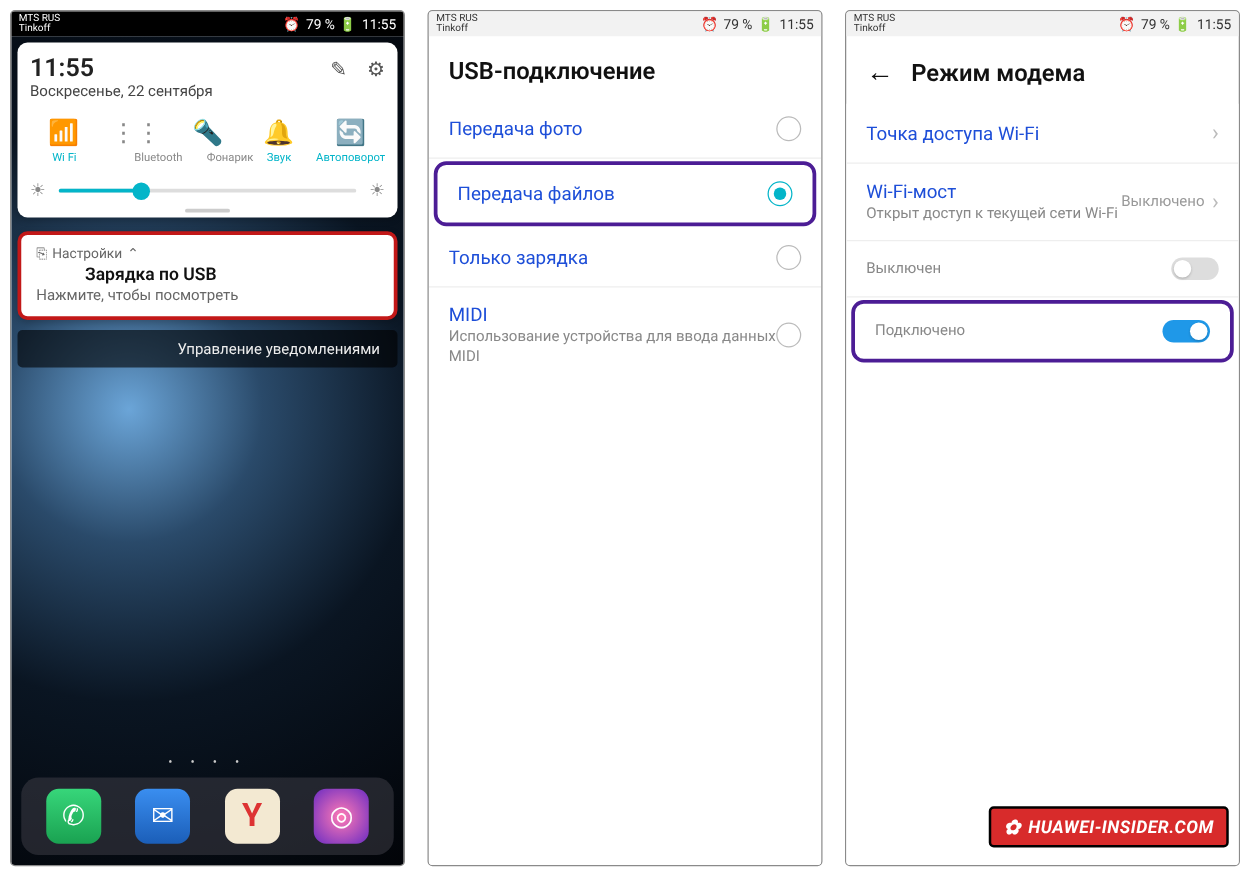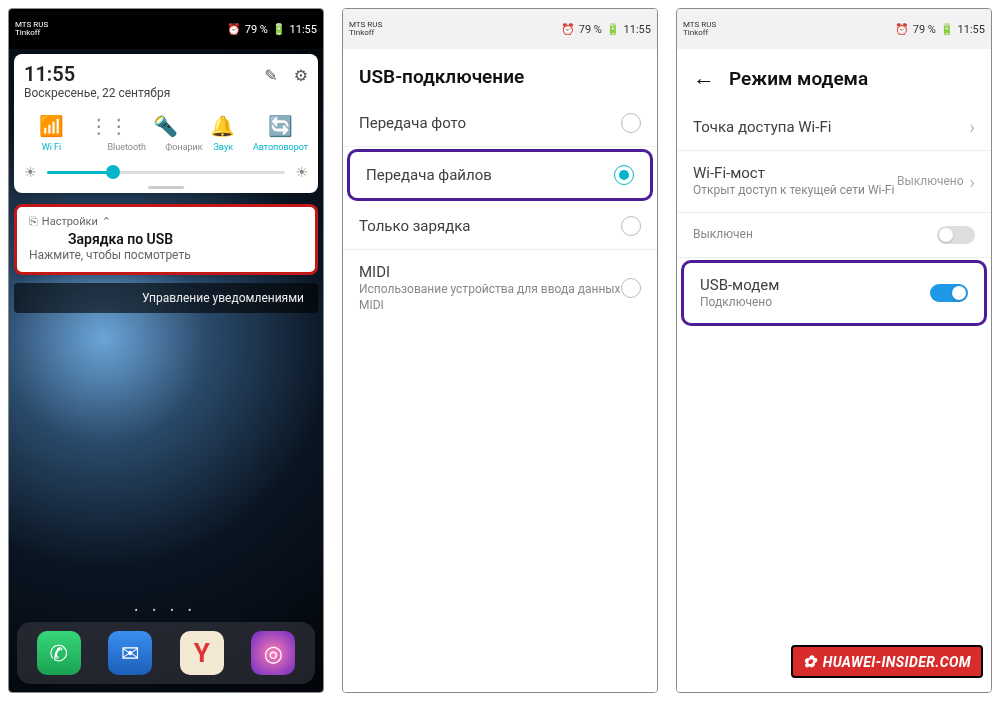--- a/index.html
+++ b/index.html
@@ -17,21 +17,21 @@
     height: 685px;
     border: 1px solid #8a8a8a;
     border-radius: 4px;
     overflow: hidden;
     position: relative;
     background: #fff;
     display: flex;
     flex-direction: column;
   }
   .statusbar {
-    height: 40px;
+    height: 20px;
     background: #000;
     color: #fff;
     font-size: 10px;
     display: flex;
     align-items: center;
     padding: 0 6px;
     justify-content: space-between;
   }
   .statusbar.light { background: #f2f2f2; color: #333; }
   .sb-left { display: flex; flex-direction: column; line-height: 1; font-size: 8px; }
@@ -137,21 +137,21 @@
   .settings-body { flex: 1; background: #fff; overflow: hidden; }
   .row {
     padding: 13px 16px;
     border-bottom: 1px solid #eee;
     display: flex;
     align-items: center;
     justify-content: space-between;
   }
   .row.no-border { border-bottom: none; }
   .row-left { display: flex; flex-direction: column; gap: 1px; flex: 1; }
-  .row-title { font-size: 15px; color: #404040; }
+  .row-title { font-size: 15px; color: #1d4ed8; }
   .row-sub { font-size: 12px; color: #888; line-height: 1.3; }
   .row-right { display: flex; align-items: center; gap: 6px; font-size: 12px; color: #999; }
   .radio {
     width: 20px; height: 20px; border: 1.5px solid #bbb; border-radius: 50%;
     display: inline-flex; align-items: center; justify-content: center;
   }
   .radio.on { border-color: #04b5c9; }
   .radio.on::after { content: ""; width: 10px; height: 10px; background: #04b5c9; border-radius: 50%; }
   .toggle-sw {
     width: 38px; height: 18px; background: #ddd; border-radius: 9px; position: relative;
@@ -350,21 +350,20 @@
     </div>
     <div class="row">
       <div class="row-left">
         <span class="row-sub">Выключен</span>
       </div>
       <span class="toggle-sw"></span>
     </div>
     <div class="highlight">
       <div class="row no-border">
         <div class="row-left">
-          <span class="row-title">USB-модем</span>
           <span class="row-sub">Подключено</span>
         </div>
         <span class="toggle-sw on"></span>
       </div>
     </div>
   </div>
   <div class="brand-badge">
     <span class="petal">✿</span>
     <span>HUAWEI-INSIDER.COM</span>
   </div>

